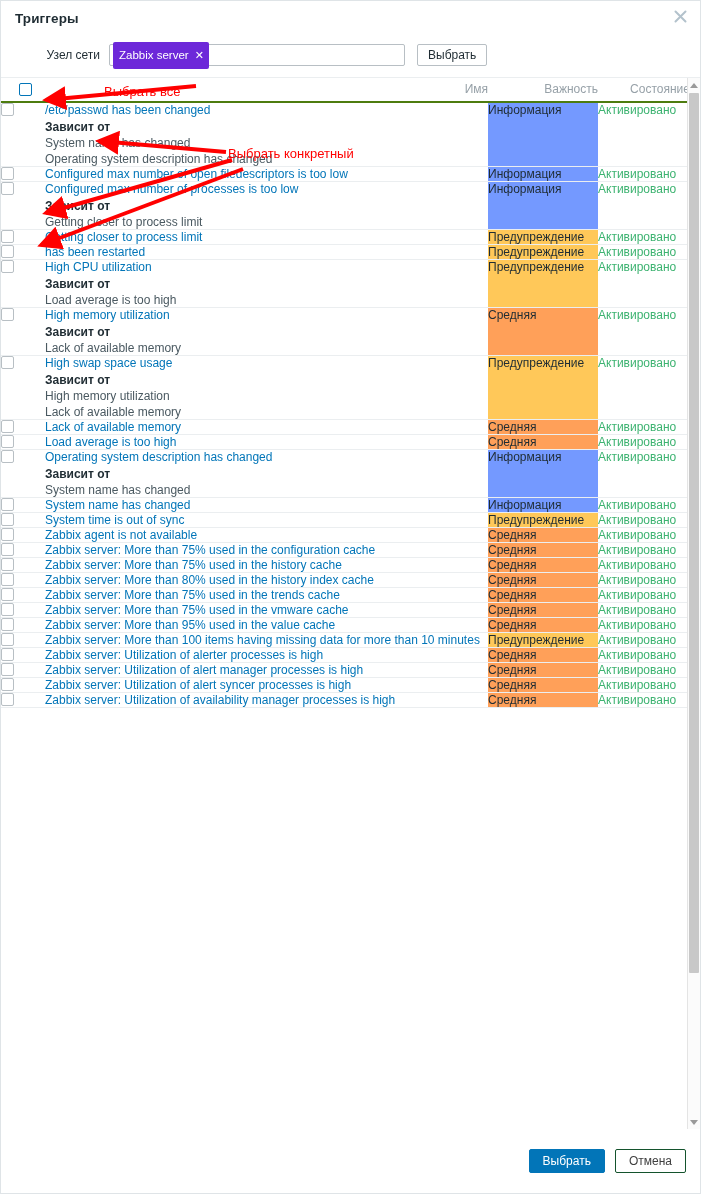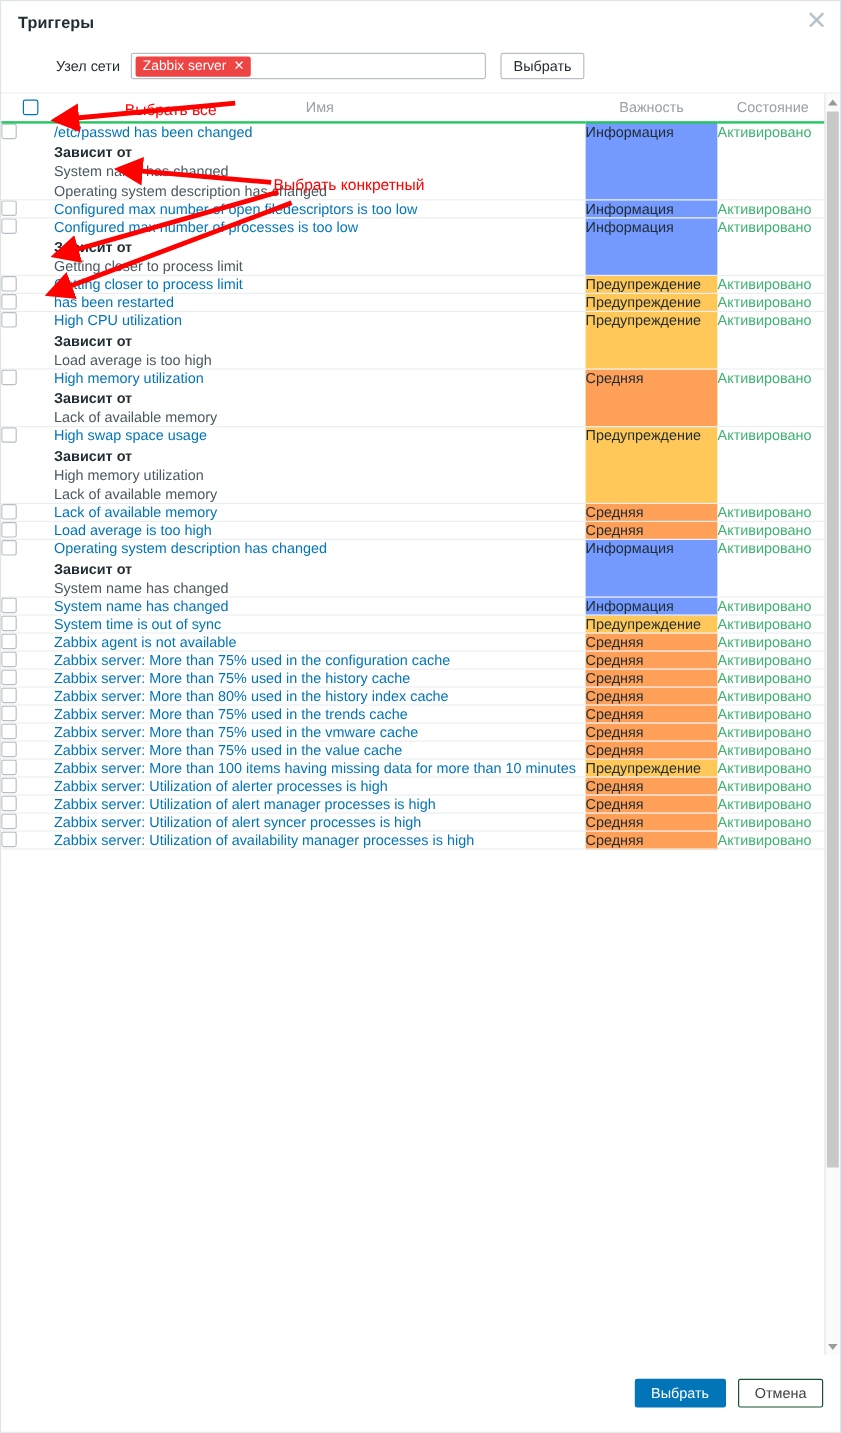--- a/index.html
+++ b/index.html
@@ -61,24 +61,24 @@
   .multiselect{
     width:296px;height:22px;
     border:1px solid #b8bfc4;
     border-radius:2px;
     background:#fff;
     display:flex;align-items:center;
     padding:0 3px;
     box-sizing:border-box;
   }
   .ms-chip{
-    background:#ef4444;
+    background:#6d28d9;
     color:#fff;
     font-size:11.5px;
-    height:17px;
+    height:27px;
     display:flex;align-items:center;
     padding:0 5px 0 6px;
     border-radius:2px;
     gap:6px;
     white-space:nowrap;
   }
   .ms-chip .chip-x{
     font-weight:bold;font-size:11px;line-height:1;cursor:pointer;
   }
   .btn-select-host{
@@ -105,23 +105,23 @@
   }
   table.triggers{
     width:689px;
     border-collapse:collapse;
     table-layout:fixed;
     font-size:12px;
   }
   table.triggers th{
     font-weight:normal;
     color:#97a1a8;
-    text-align:center;
+    text-align:right;
     padding:4px 0 5px 0;
-    border-bottom:2px solid #22c55e;
+    border-bottom:2px solid #4d7c0f;
     font-size:12px;
     vertical-align:middle;
     background:#fff;
   }
   col.c-chk{width:44px;}
   col.c-name{width:443px;}
   col.c-sev{width:110px;}
   col.c-state{width:92px;}
 
   table.triggers td{
@@ -451,21 +451,21 @@
                 <span class="cb"></span>
               </td>
               <td class="name-cell"><a class="trig-link">Zabbix server: More than 75% used in the vmware cache</a></td>
               <td class="sev-cell sev-average">Средняя</td>
               <td class="state-cell">Активировано</td>
             </tr>
             <tr>
               <td class="chk-cell">
                 <span class="cb"></span>
               </td>
-              <td class="name-cell"><a class="trig-link">Zabbix server: More than 75% used in the value cache</a></td>
+              <td class="name-cell"><a class="trig-link">Zabbix server: More than 95% used in the value cache</a></td>
               <td class="sev-cell sev-average">Средняя</td>
               <td class="state-cell">Активировано</td>
             </tr>
             <tr>
               <td class="chk-cell">
                 <span class="cb"></span>
               </td>
               <td class="name-cell"><a class="trig-link">Zabbix server: More than 100 items having missing data for more than 10 minutes</a></td>
               <td class="sev-cell sev-warning">Предупреждение</td>
               <td class="state-cell">Активировано</td>

